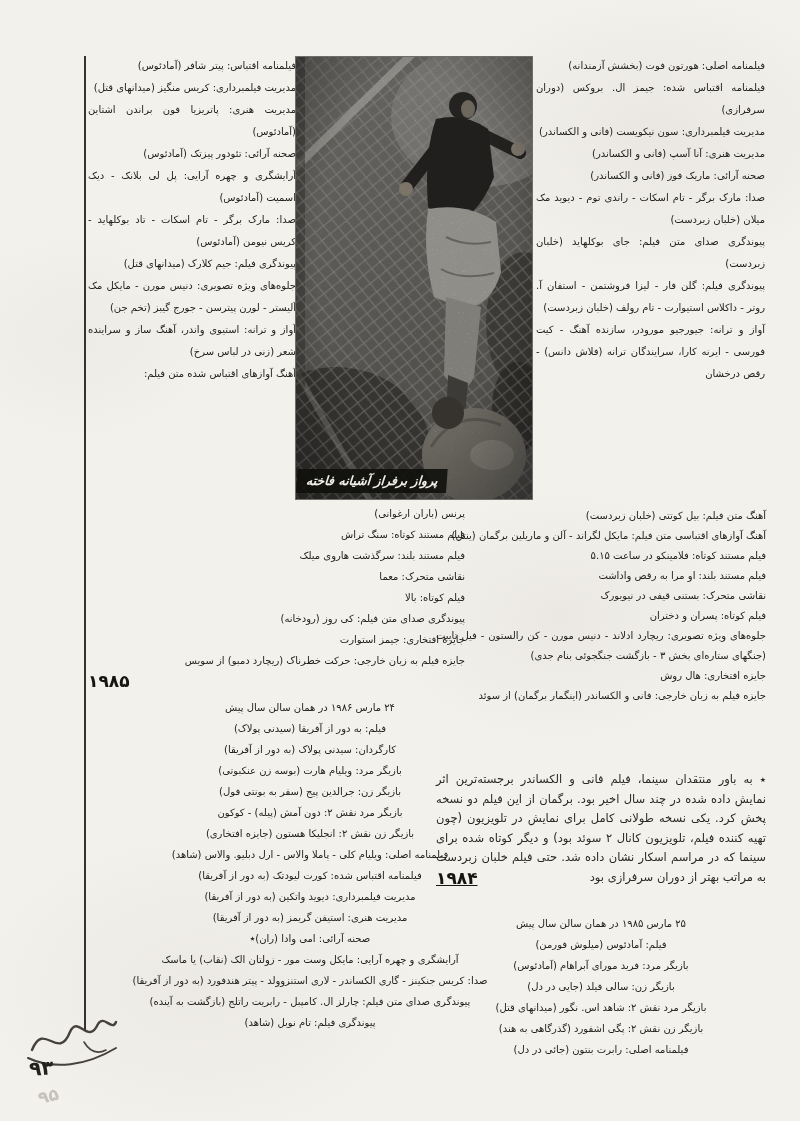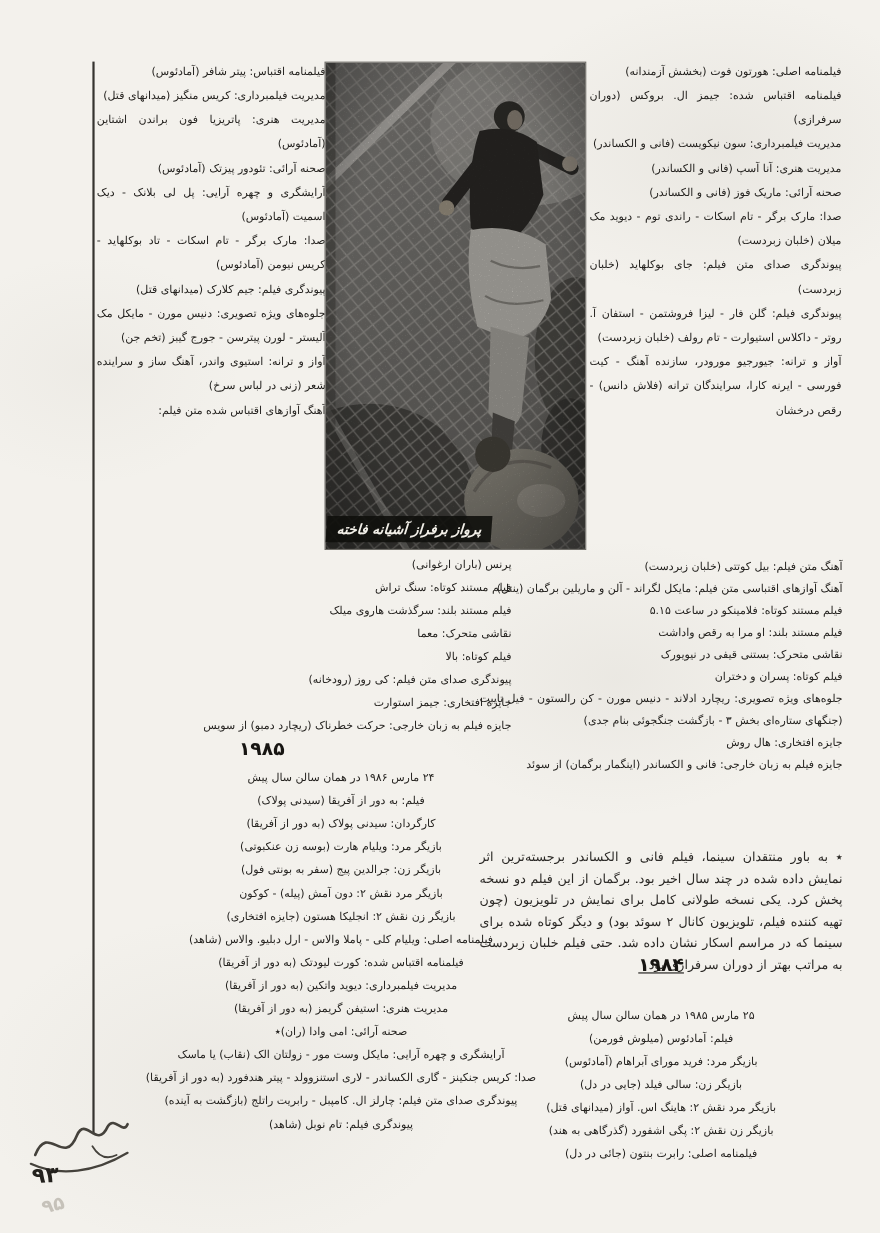--- a/index.html
+++ b/index.html
@@ -18,21 +18,21 @@
       var(--paper);
     font-family:"DejaVu Sans","Liberation Sans",sans-serif;
     color:var(--ink);
   }
   .rtl{direction:rtl;unicode-bidi:embed;}
   .block{position:absolute;font-size:10px;line-height:21px;}
   .just .ln{text-align:justify;}
   .align-right .ln{text-align:right;}
   .centered .ln{text-align:center;}
   .footnote{position:absolute;font-size:11.5px;line-height:19.5px;text-align:justify;color:#2b2926;}
-  .year-heading{position:absolute;font-weight:bold;font-size:17px;letter-spacing:1px;text-align:center;color:#171512;}
+  .year-heading{position:absolute;font-weight:bold;font-size:17px;letter-spacing:1px;color:#171512;}
   .vline{position:absolute;left:84px;top:56px;width:1.5px;height:975px;background:#35332f;}
   .photo{position:absolute;left:296px;top:57px;width:236px;height:442px;outline:1px solid #6f6d68;background:#7f7d79;}
   .photo svg{display:block;}
   .photo-caption{
     position:absolute;left:0;top:412px;width:150px;height:24px;
     background:rgba(16,15,12,0.9);
     color:var(--caption);font-size:12.5px;font-weight:bold;font-style:italic;
     line-height:24px;text-align:center;direction:rtl;
     transform:skewX(-4deg);transform-origin:left bottom;
   }
@@ -139,21 +139,21 @@
     </div>
 
   <div class="footnote rtl" style="left:436px;top:770px;width:330px;">٭ به باور منتقدان سینما، فیلم فانی و الکساندر برجسته‌ترین اثر نمایش داده شده در چند سال اخیر بود. برگمان از این فیلم دو نسخه پخش کرد. یکی نسخه طولانی کامل برای نمایش در تلویزیون (چون تهیه کننده فیلم، تلویزیون کانال ۲ سوئد بود) و دیگر کوتاه شده برای سینما که در مراسم اسکار نشان داده شد. حتی فیلم خلبان زبردست به مراتب بهتر از دوران سرفرازی بود</div>
 
   <div class="year-heading" style="left:436px;top:868px;width:330px;text-decoration:underline;">۱۹۸۴</div>
   <div class="block centered rtl" style="left:436px;top:913px;width:330px;line-height:21px;">
       <div class="ln">۲۵ مارس ۱۹۸۵ در همان سالن سال پیش</div>
       <div class="ln">فیلم: آمادئوس (میلوش فورمن)</div>
       <div class="ln">بازیگر مرد: فرید مورای آبراهام (آمادئوس)</div>
       <div class="ln">بازیگر زن: سالی فیلد (جایی در دل)</div>
-      <div class="ln">بازیگر مرد نقش ۲: هاینگ اس. آواز (میدانهای قتل)</div>
+      <div class="ln">بازیگر مرد نقش ۲: شاهد اس. نگور (میدانهای قتل)</div>
       <div class="ln">بازیگر زن نقش ۲: پگی اشفورد (گذرگاهی به هند)</div>
       <div class="ln">فیلمنامه اصلی: رابرت بنتون (جائی در دل)</div>
     </div>
 
   <div class="block align-right rtl" style="left:88px;top:484px;width:377px;line-height:21px;margin-top:19px;">
       <div class="ln">پرنس (باران ارغوانی)</div>
       <div class="ln">فیلم مستند کوتاه: سنگ تراش</div>
       <div class="ln">فیلم مستند بلند: سرگذشت هاروی میلک</div>
       <div class="ln">نقاشی متحرک: معما</div>
       <div class="ln">فیلم کوتاه: بالا</div>

